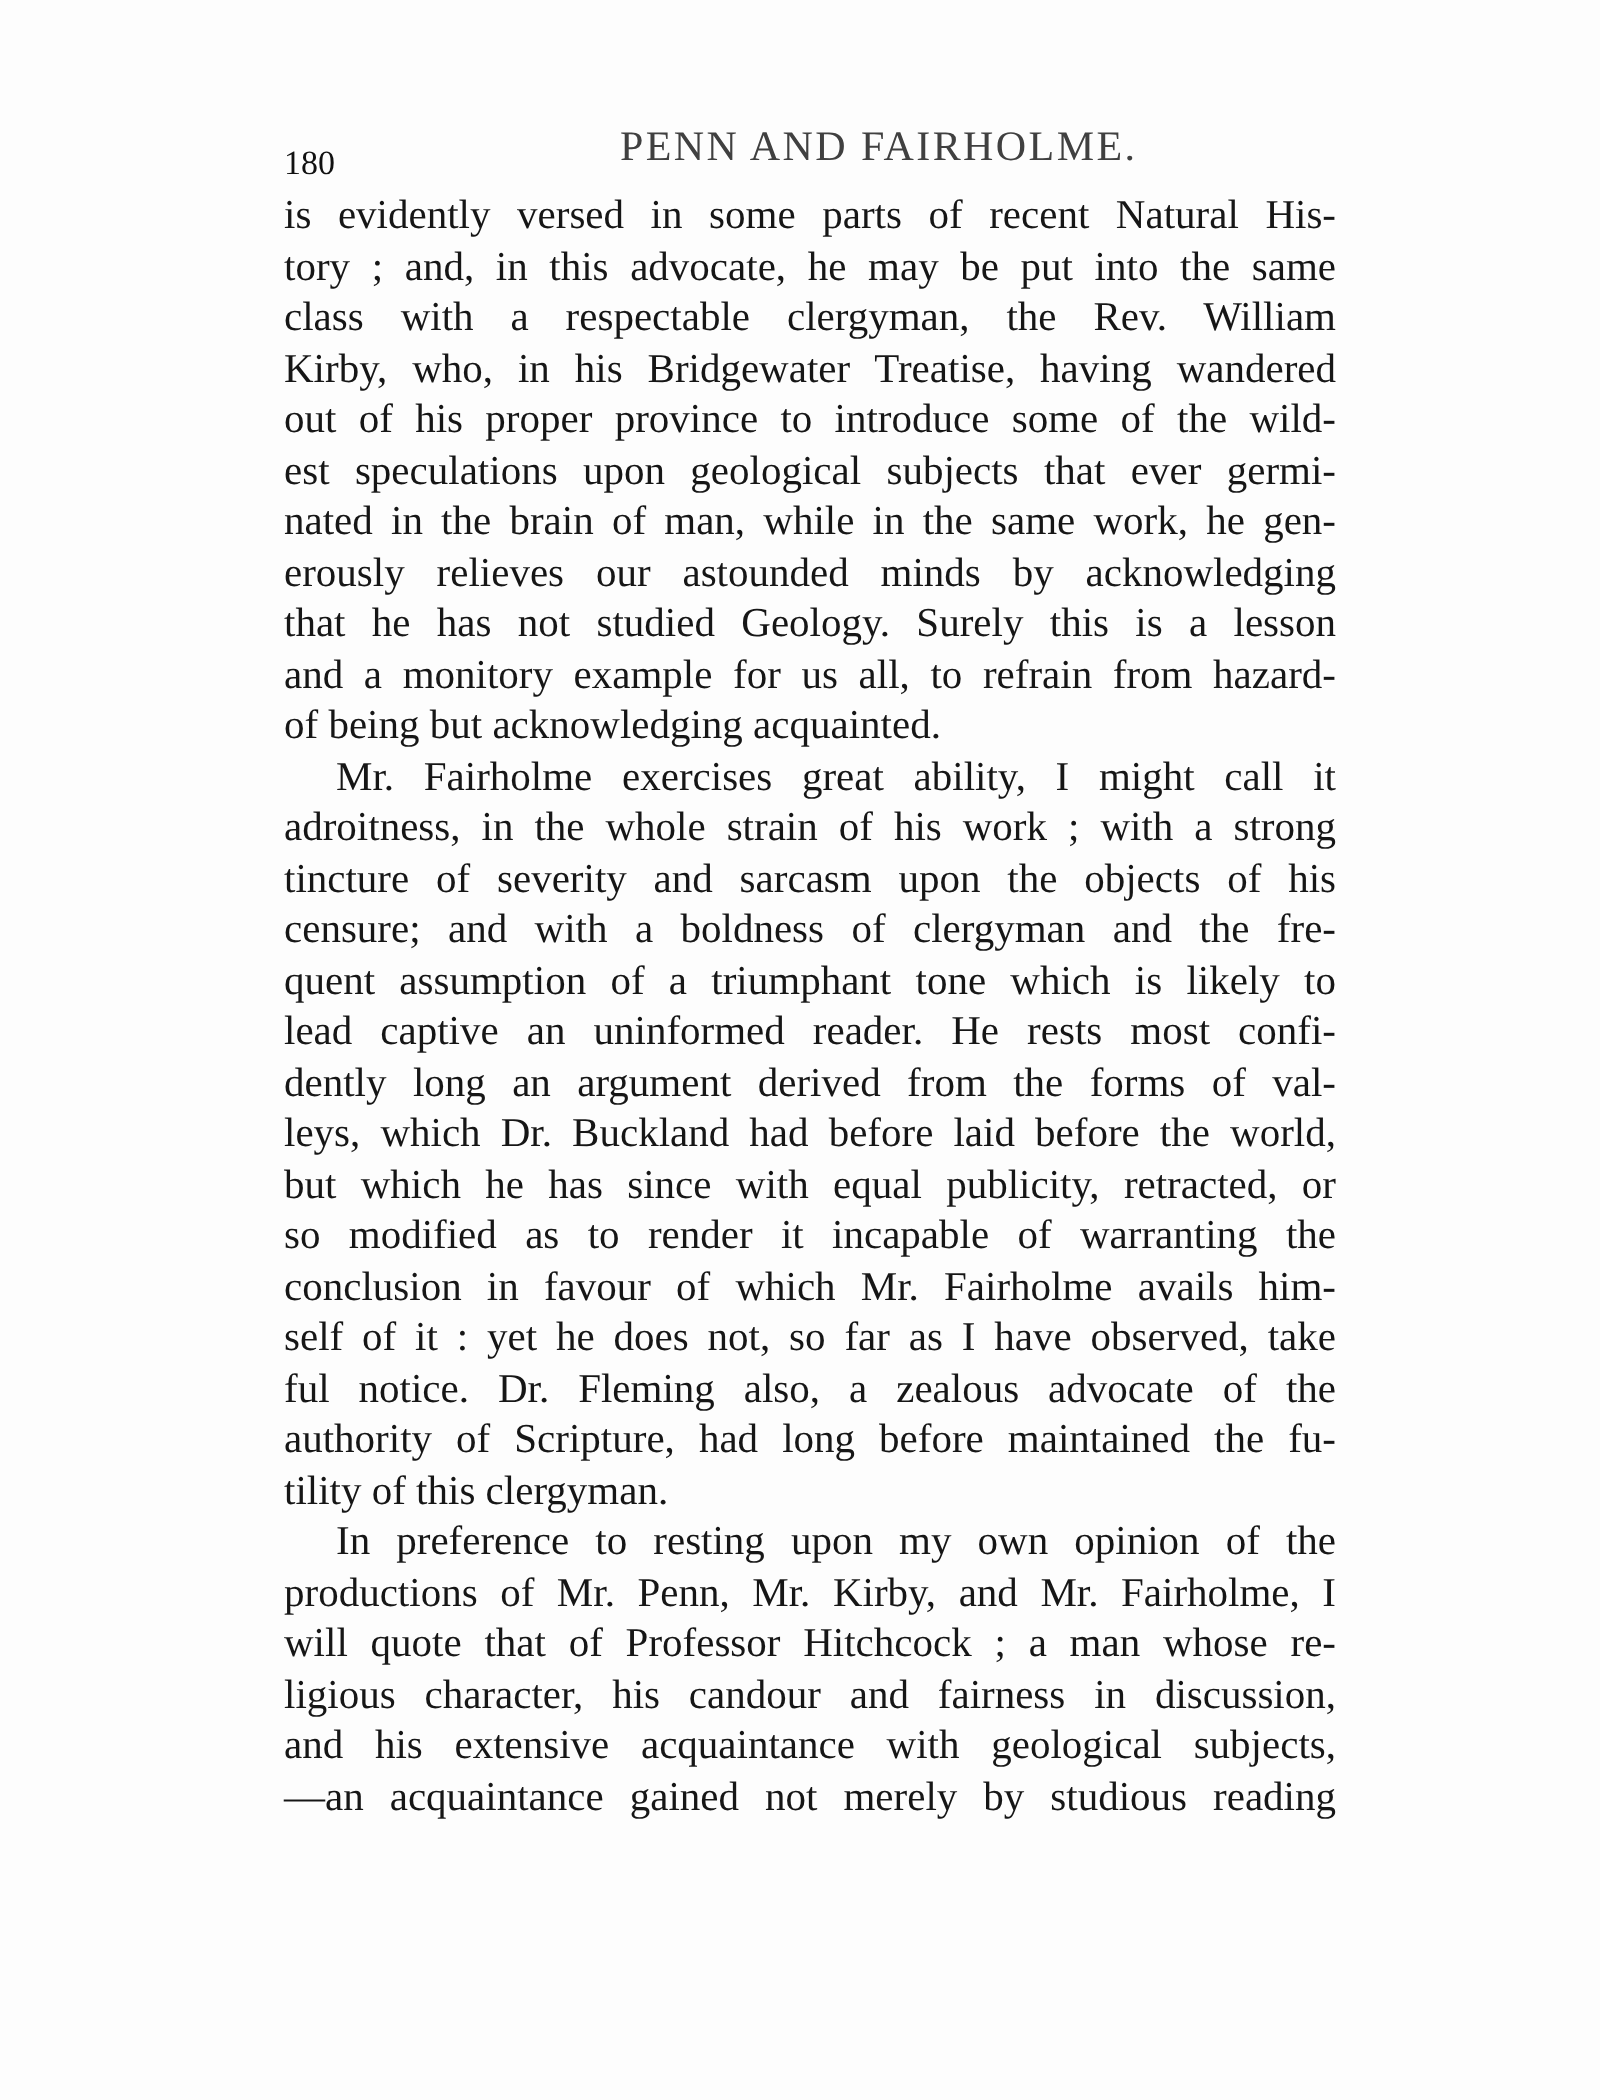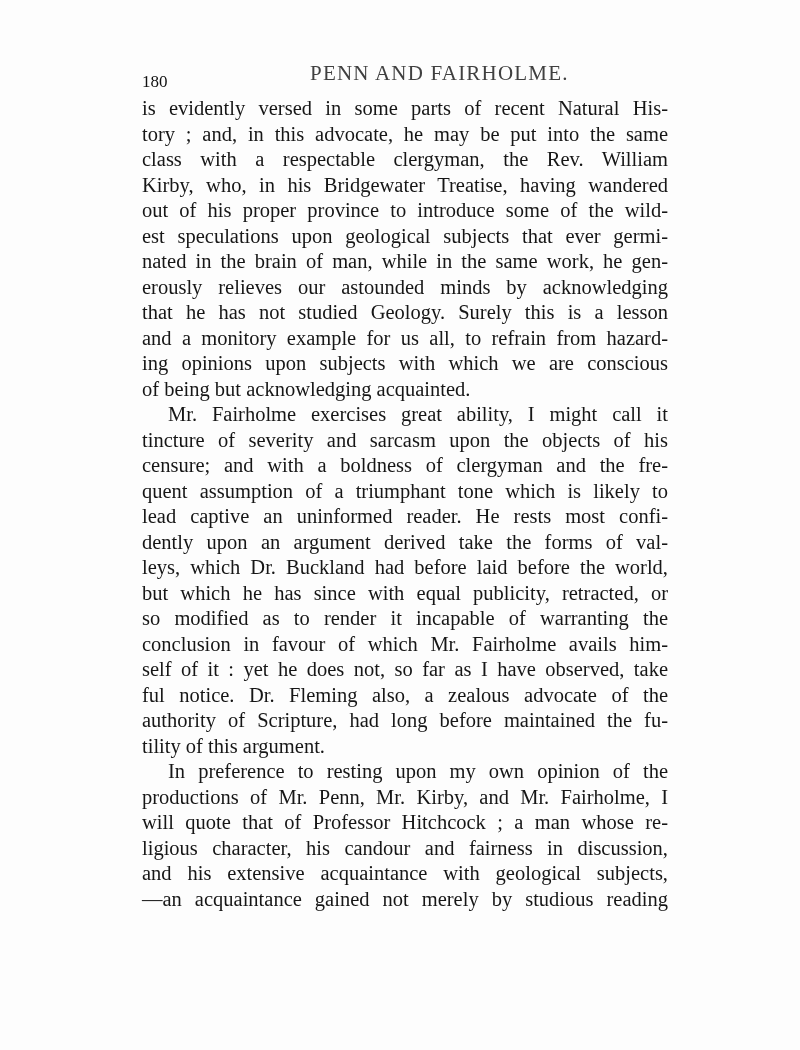--- a/index.html
+++ b/index.html
@@ -83,38 +83,38 @@
         <span class="line">is evidently versed in some parts of recent Natural His-</span>
         <span class="line">tory ; and, in this advocate, he may be put into the same</span>
         <span class="line">class with a respectable clergyman, the Rev. William</span>
         <span class="line">Kirby, who, in his Bridgewater Treatise, having wandered</span>
         <span class="line">out of his proper province to introduce some of the wild-</span>
         <span class="line">est speculations upon geological subjects that ever germi-</span>
         <span class="line">nated in the brain of man, while in the same work, he gen-</span>
         <span class="line">erously relieves our astounded minds by acknowledging</span>
         <span class="line">that he has not studied Geology. Surely this is a lesson</span>
         <span class="line">and a monitory example for us all, to refrain from hazard-</span>
-        <span class="line">ing opinions upon subjects with which we are conscious</span>
         <span class="line last">of being but acknowledging acquainted.</span>
       </div>
       <div class="paragraph">
         <span class="line indent">Mr. Fairholme exercises great ability, I might call it</span>
+        <span class="line">adroitness, in the whole strain of his work ; with a strong</span>
         <span class="line">tincture of severity and sarcasm upon the objects of his</span>
         <span class="line">censure; and with a boldness of clergyman and the fre-</span>
         <span class="line">quent assumption of a triumphant tone which is likely to</span>
         <span class="line">lead captive an uninformed reader. He rests most confi-</span>
-        <span class="line">dently upon an argument derived take the forms of val-</span>
+        <span class="line">dently long an argument derived from the forms of val-</span>
         <span class="line">leys, which Dr. Buckland had before laid before the world,</span>
         <span class="line">but which he has since with equal publicity, retracted, or</span>
         <span class="line">so modified as to render it incapable of warranting the</span>
         <span class="line">conclusion in favour of which Mr. Fairholme avails him-</span>
         <span class="line">self of it : yet he does not, so far as I have observed, take</span>
         <span class="line">ful notice. Dr. Fleming also, a zealous advocate of the</span>
         <span class="line">authority of Scripture, had long before maintained the fu-</span>
-        <span class="line last">tility of this argument.</span>
+        <span class="line last">tility of this clergyman.</span>
       </div>
       <div class="paragraph">
         <span class="line indent">In preference to resting upon my own opinion of the</span>
         <span class="line">productions of Mr. Penn, Mr. Kirby, and Mr. Fairholme, I</span>
         <span class="line">will quote that of Professor Hitchcock ; a man whose re-</span>
         <span class="line">ligious character, his candour and fairness in discussion,</span>
         <span class="line">and his extensive acquaintance with geological subjects,</span>
         <span class="line">—an acquaintance gained not merely by studious reading</span>
       </div>
     </div>

